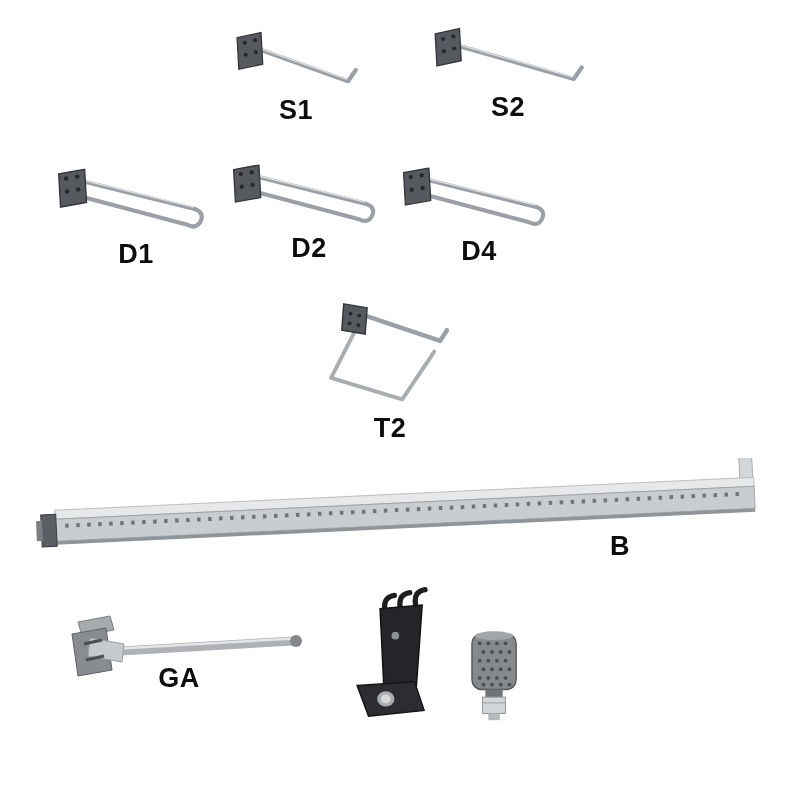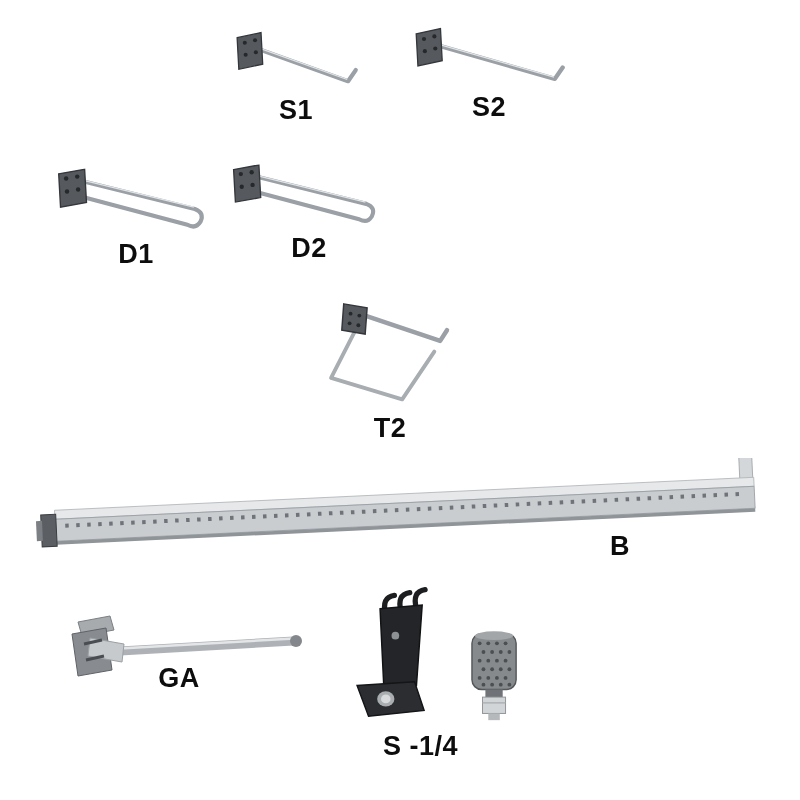--- a/index.html
+++ b/index.html
@@ -150,41 +150,47 @@
     </defs>
   </svg>
 
   <figure class="part" style="left:232px;top:30px;width:128px">
     <svg class="art" width="128" height="64" viewBox="0 0 150 75">
         <use href="#sym-hook-s"></use>
       </svg>
     <figcaption class="lbl">S1</figcaption>
   </figure>
 
-  <figure class="part" style="left:411px;top:26px;width:156px">
+  <figure class="part" style="left:430px;top:26px;width:156px">
     <svg class="art" width="156" height="65" viewBox="0 0 180 75">
         <use href="#sym-hook-s-long"></use>
       </svg>
     <figcaption class="lbl">S2</figcaption>
   </figure>
 
   <figure class="part" style="left:55px;top:168px;width:162px">
     <svg class="art" width="162" height="70" viewBox="0 0 175 75">
         <use href="#sym-hook-d"></use>
       </svg>
     <figcaption class="lbl">D1</figcaption>
   </figure>
 
   <figure class="part" style="left:230px;top:164px;width:158px">
     <svg class="art" width="158" height="68" viewBox="0 0 175 75">
         <use href="#sym-hook-d"></use>
       </svg>
     <figcaption class="lbl">D2</figcaption>
   </figure>
 
+  <figure class="part" style="left:400px;top:167px;width:158px">
+    <svg class="art" width="158" height="68" viewBox="0 0 175 75">
+        <use href="#sym-hook-d"></use>
+      </svg>
+    <figcaption class="lbl">D4</figcaption>
+  </figure>
 
 
 
   <figure class="part" style="left:322px;top:300px;width:136px">
     <svg class="art" width="136" height="112" viewBox="0 0 135 115">
         <use href="#sym-hook-t"></use>
       </svg>
     <figcaption class="lbl">T2</figcaption>
   </figure>
 
@@ -203,17 +209,16 @@
     <figcaption class="lbl abs" style="left:82px;top:62px;width:70px">GA</figcaption>
   </figure>
 
   <figure class="part free" style="left:338px;top:582px;width:190px;height:185px">
     <svg class="art abs" style="left:2px;top:0" width="128" height="138" viewBox="0 -4 130 144">
         <use href="#sym-s-bracket"></use>
       </svg>
     <svg class="art abs" style="left:128px;top:46px" width="58" height="96" viewBox="0 0 60 100">
         <use href="#sym-knob"></use>
       </svg>
-    <figcaption class="lbl abs" style="left:0;top:148px;width:165px">S -1/4</figcaption>
   </figure>
 
 
 </div>
 
 </body></html>

